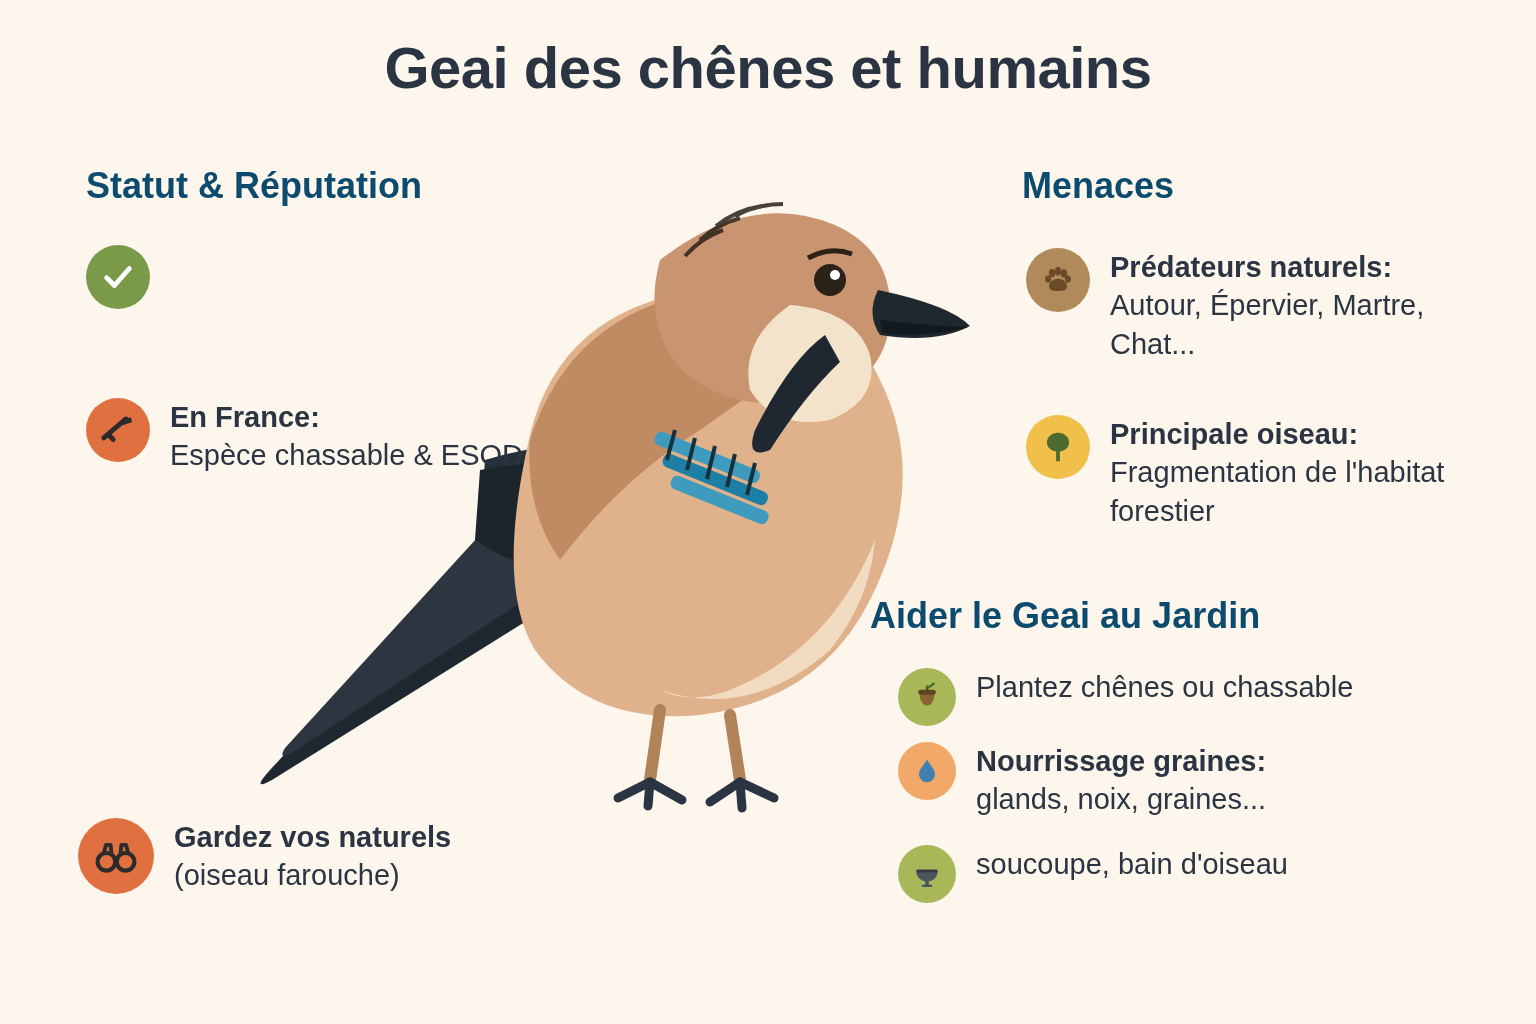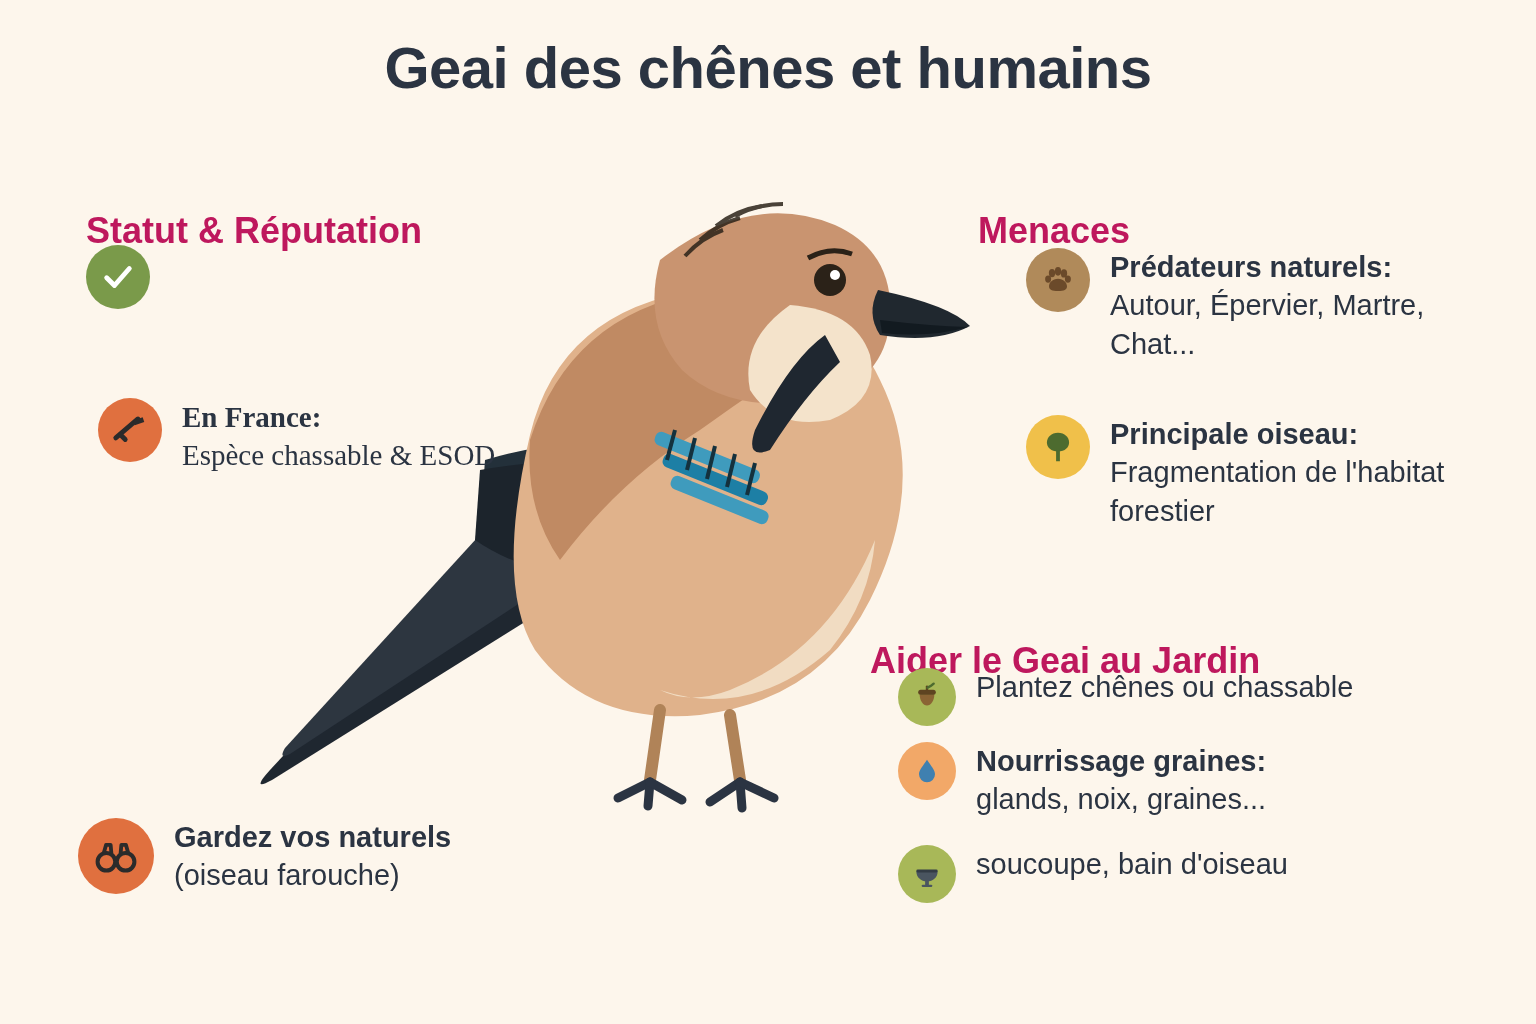--- a/index.html
+++ b/index.html
@@ -32,25 +32,24 @@
     font-weight: bold;
     letter-spacing: -0.5px;
     color: #2b3442;
   }
 
   
   .section-heading {
     position: absolute;
     font-size: 36px;
     font-weight: bold;
-    color: #be185d;
-    margin-top: 45px;
+    color: #0c4a6e;
   }
   #heading-statut { left: 86px; top: 165px; }
-  #heading-menaces { left: 978px; top: 165px; }
+  #heading-menaces { left: 1022px; top: 165px; }
   #heading-jardin  { left: 870px; top: 595px; }
 
   
   .item {
     position: absolute;
     display: flex;
     align-items: flex-start;
     gap: 20px;
   }
   .badge {
@@ -70,21 +69,21 @@
     max-width: 420px;
   }
   .item-text .lead {
     font-weight: bold;
     display: block;
   }
   .item-text .body { display: block; }
 
   
   #item-uicn     { left: 86px;  top: 245px; }
-  #item-france   { left: 98px;  top: 398px; font-family: Liberation Serif, serif; }
+  #item-france   { left: 86px;  top: 398px; }
   #item-distance { left: 78px;  top: 818px; }
   #item-distance .item-text { max-width: 430px; }
 
   
   #item-predateurs { left: 1026px; top: 248px; }
   #item-menace     { left: 1026px; top: 415px; }
   #item-plantez    { left: 898px;  top: 668px; }
   #item-nourri     { left: 898px;  top: 742px; }
   #item-point      { left: 898px;  top: 845px; }
 

